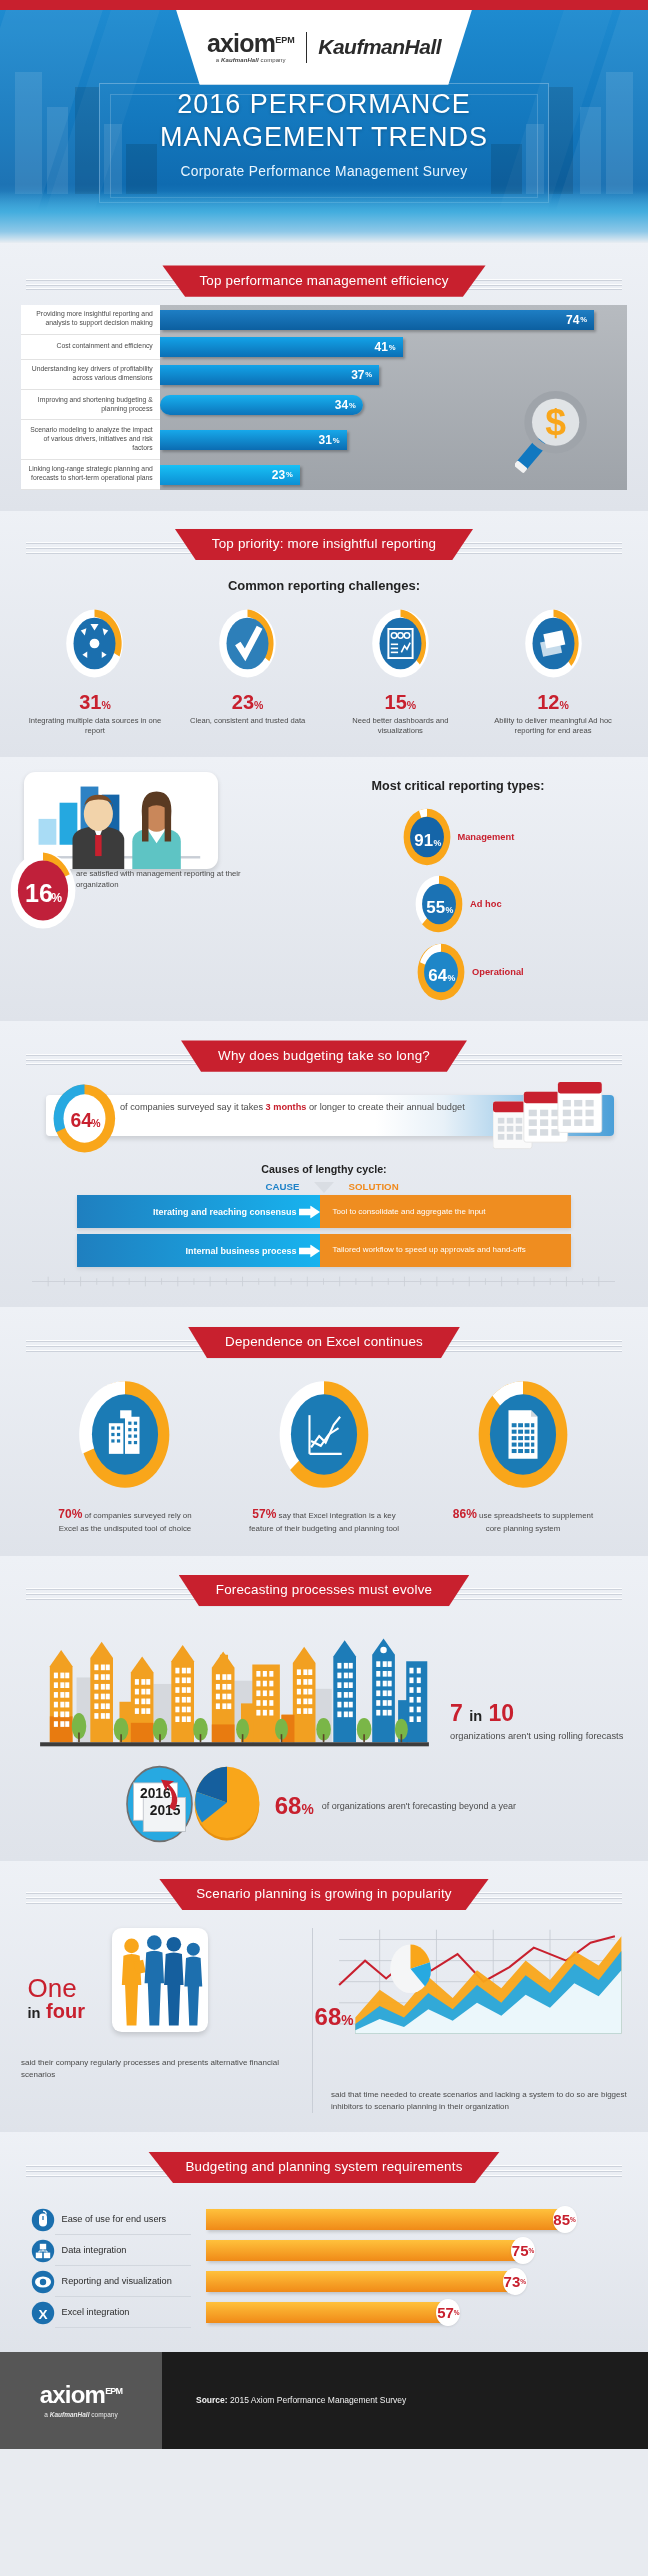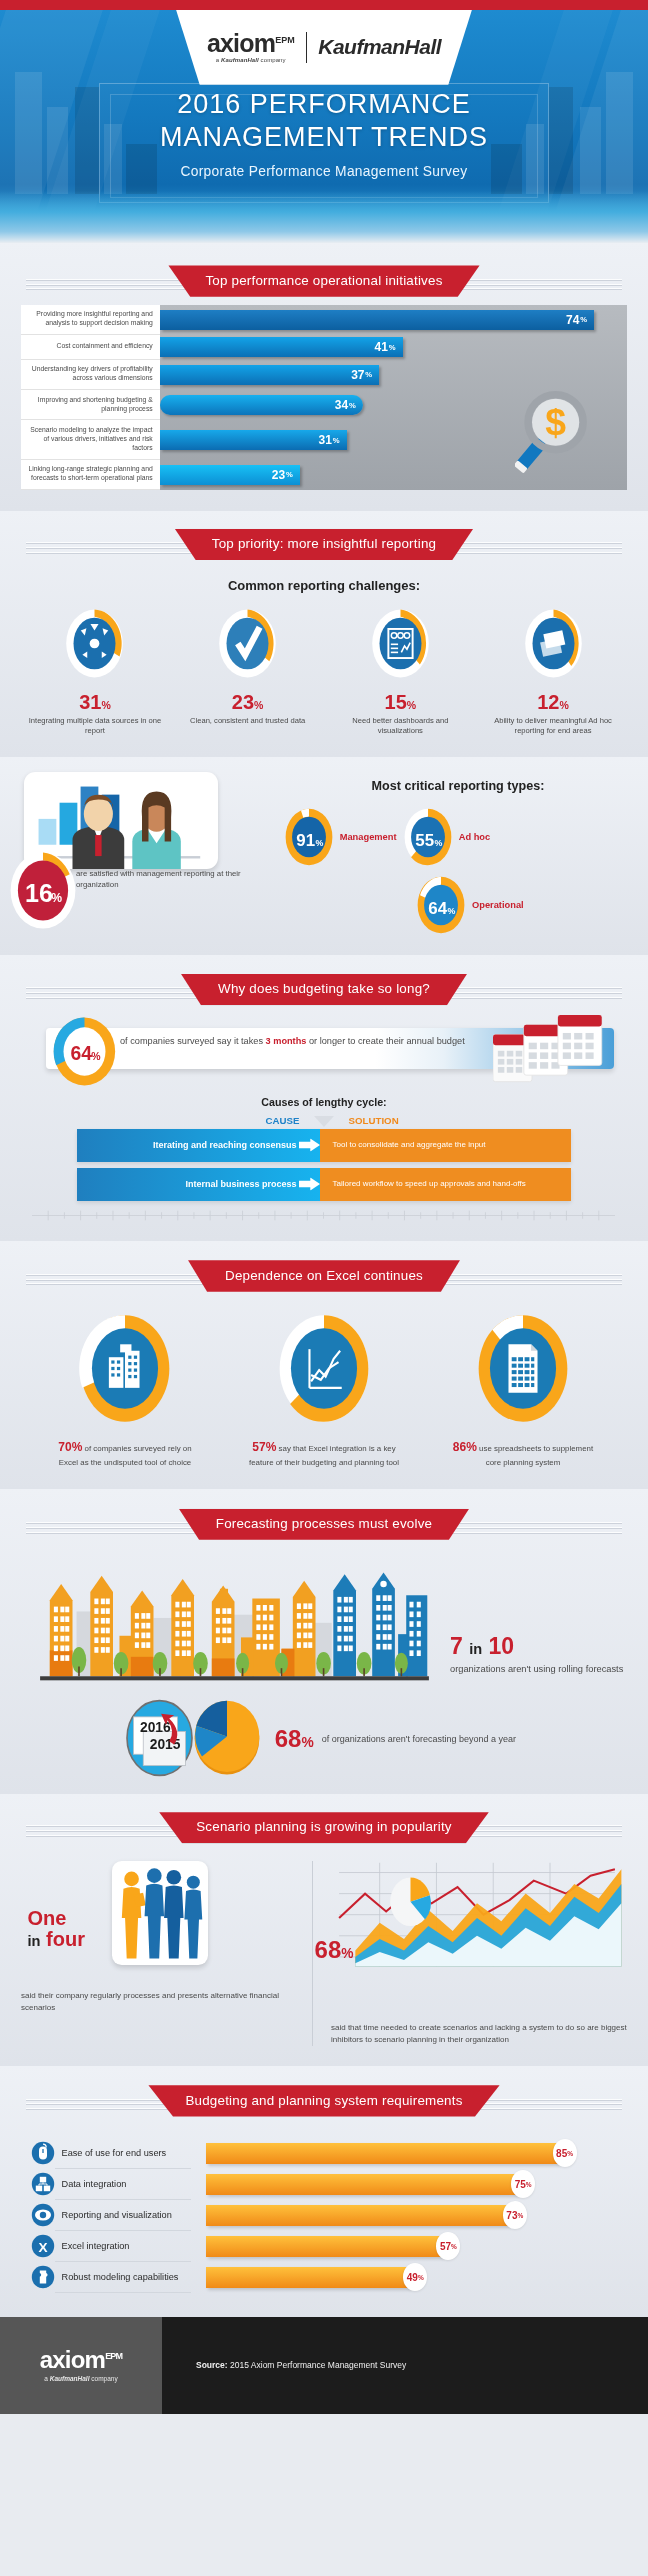--- a/index.html
+++ b/index.html
@@ -203,21 +203,21 @@
   .pie68-num { font-size: 24px; font-weight: bold; color: #c8202e; line-height: 1; }
   .pie68-num i { font-size: 13.8px; font-style: normal; }
   .pie68-cap { font-size: 9px; line-height: 1.4; color: #4a4a4a; }
 
   
   .sec7 { padding: 8px 0 19.4px; }
   .scen { display: flex; margin-top: 18px; padding: 0 21px; }
   .scen .colA { width: 292px; position: relative; padding-right: 18px; border-right: 0.8px solid #c9ced6; }
   .scen .colB { flex: 1; padding-left: 18px; position: relative; }
   .oneinfour { position: absolute; left: 6.5px; top: 47px; }
-  .oif1 { font-size: 20px; font-weight: bold; color: #c8202e; line-height: 1.02; }
+  .oif1 { font-size: 26px; font-weight: normal; color: #c8202e; line-height: 1.02; }
   .oif2 { font-size: 20px; font-weight: bold; color: #c8202e; line-height: 1.02; }
   .oif2 i { font-style: normal; color: #222; font-size: 14.6px; }
   .scen-cap { font-size: 8px; line-height: 1.5; color: #4a4a4a; margin-top: 8px; }
   .people-card {
     width: 96px; height: 104px; background: #fff; border-radius: 9.7px;
     margin-left: 91px; box-shadow: 0 2.4px 5.7px rgba(0,0,0,.14); position: relative; overflow: hidden;
   }
   .big68 { position: absolute; left: 1.6px; top: 75px; font-size: 24px; font-weight: bold; color: #c8202e; }
   .big68 i { font-size: 13.8px; font-style: normal; }
 
@@ -234,21 +234,21 @@
   .req-bar-zone { flex: 1; display: flex; align-items: center; padding-left: 14.6px; }
   .req-bar {
     height: 21px; background: linear-gradient(180deg,#ffc13c,#f08a17);
     box-shadow: 1.6px 2.4px 3.2px rgba(0,0,0,.16);
   }
   .req-pill {
     width: 24px; height: 27.5px; background: #fff; border-radius: 50%;
     display: flex; align-items: center; justify-content: center; margin-left: -5.7px;
     box-shadow: 0 0.8px 2.4px rgba(0,0,0,.10); position: relative; z-index: 3;
   }
-  .req-pill b { font-size: 10px; color: #c8202e; }
+  .req-pill b { font-size: 15px; color: #c8202e; }
   .req-pill i { font-size: 6.5px; color: #c8202e; font-style: normal; font-weight: bold; }
 
   
   .footer { height: 97px; display: flex; background: #1c1c1c; }
   .foot-left {
     width: 162px; background: #565656; display: flex; flex-direction: column;
     align-items: center; justify-content: center;
   }
   .foot-axiom { font-size: 24px; font-weight: bold; color: #fff; letter-spacing: -0.8px; line-height: 1; }
   .foot-epm { font-size: 9px; vertical-align: super; font-weight: bold; }
@@ -301,21 +301,21 @@
     </div>
   </div>
 
   <div class="band sec1">
     <div class="banner-wrap">
       <div class="banner-lines">
         <i style="top:0;"></i>
           <i style="top:4.9px;"></i>
           <i style="top:9.7px;"></i>
       </div>
-      <div class="banner">Top performance operational initiatives</div>
+      <div class="banner">Top performance management efficiency</div>
     </div>
 
     <div class="chart1">
       <div class="chart1-plot"></div>
       <div class="rowset">
 
         <div class="brow">
           <div class="blabel">Providing more insightful reporting and analysis to support decision making</div>
           <div class="bzone">
             <div class="bar b74" style="width:93%;">
@@ -510,21 +510,21 @@
           <text x="38" y="64" font-size="31" font-weight="bold" fill="#fff" text-anchor="middle" font-family="Liberation Sans, sans-serif">16</text>
           <text x="60" y="64" font-size="15" font-weight="bold" fill="#fff" text-anchor="middle" font-family="Liberation Sans, sans-serif">%</text>
         </svg>
       </div>
       <div class="sat-text">are satisfied with management reporting at their organization</div>
     </div>
 
     <div class="right">
       <div class="h3c">Most critical reporting types:</div>
 
-      <div class="type-row" style="justify-content:flex-start;margin-bottom:8px;">
+      <div class="type-row" style="justify-content:flex-end;margin-bottom:8px;flex-direction:column;">
         <div class="type-item">
           <svg width="50" height="60" viewBox="0 0 62 74">
             <ellipse cx="31" cy="37" rx="29" ry="35" fill="#f9a61a"></ellipse>
             <path d="M31 2 A29 35 0 0 0 21 4 L24 13 A20 24 0 0 1 31 12 Z" fill="#fff"></path>
             <ellipse cx="31" cy="37" rx="21" ry="25" fill="#1565a8"></ellipse>
             <text x="27" y="48" font-size="21" font-weight="bold" fill="#fff" text-anchor="middle" font-family="Liberation Sans, sans-serif">91</text>
             <text x="44" y="48" font-size="11" font-weight="bold" fill="#fff" text-anchor="middle" font-family="Liberation Sans, sans-serif">%</text>
           </svg>
           <div class="lbl">Management</div>
         </div>
@@ -1221,34 +1221,20 @@
         <div class="req-name">Excel integration</div>
         <div class="req-bar-zone">
           <div class="req-bar" style="width:57%;"></div>
           <div class="req-pill">
             <b>57</b>
               <i>%</i>
           </div>
         </div>
       </div>
 
-      <div class="req-row">
-        <svg class="req-ico" viewBox="0 0 30 30">
-          <circle cx="15" cy="15" r="14" fill="#1b6fae"></circle>
-          <path d="M11 7 h8 v3 a2.4 2.4 0 0 1 0 4.6 V18 h-8 v-3.4 a2.4 2.4 0 0 0 0-4.6 Z M11 18 h8 v5 h-8 Z" fill="#fff"></path>
-        </svg>
-        <div class="req-name">Robust modeling capabilities</div>
-        <div class="req-bar-zone">
-          <div class="req-bar" style="width:49%;"></div>
-          <div class="req-pill">
-            <b>49</b>
-              <i>%</i>
-          </div>
-        </div>
-      </div>
 
     </div>
   </div>
 
   <div class="footer">
     <div class="foot-left">
       <div class="foot-axiom"><span>axiom</span><span class="foot-epm">EPM</span></div>
       <div class="foot-sub"><span>a </span><b>KaufmanHall</b><span> company</span></div>
     </div>
     <div class="foot-right">

